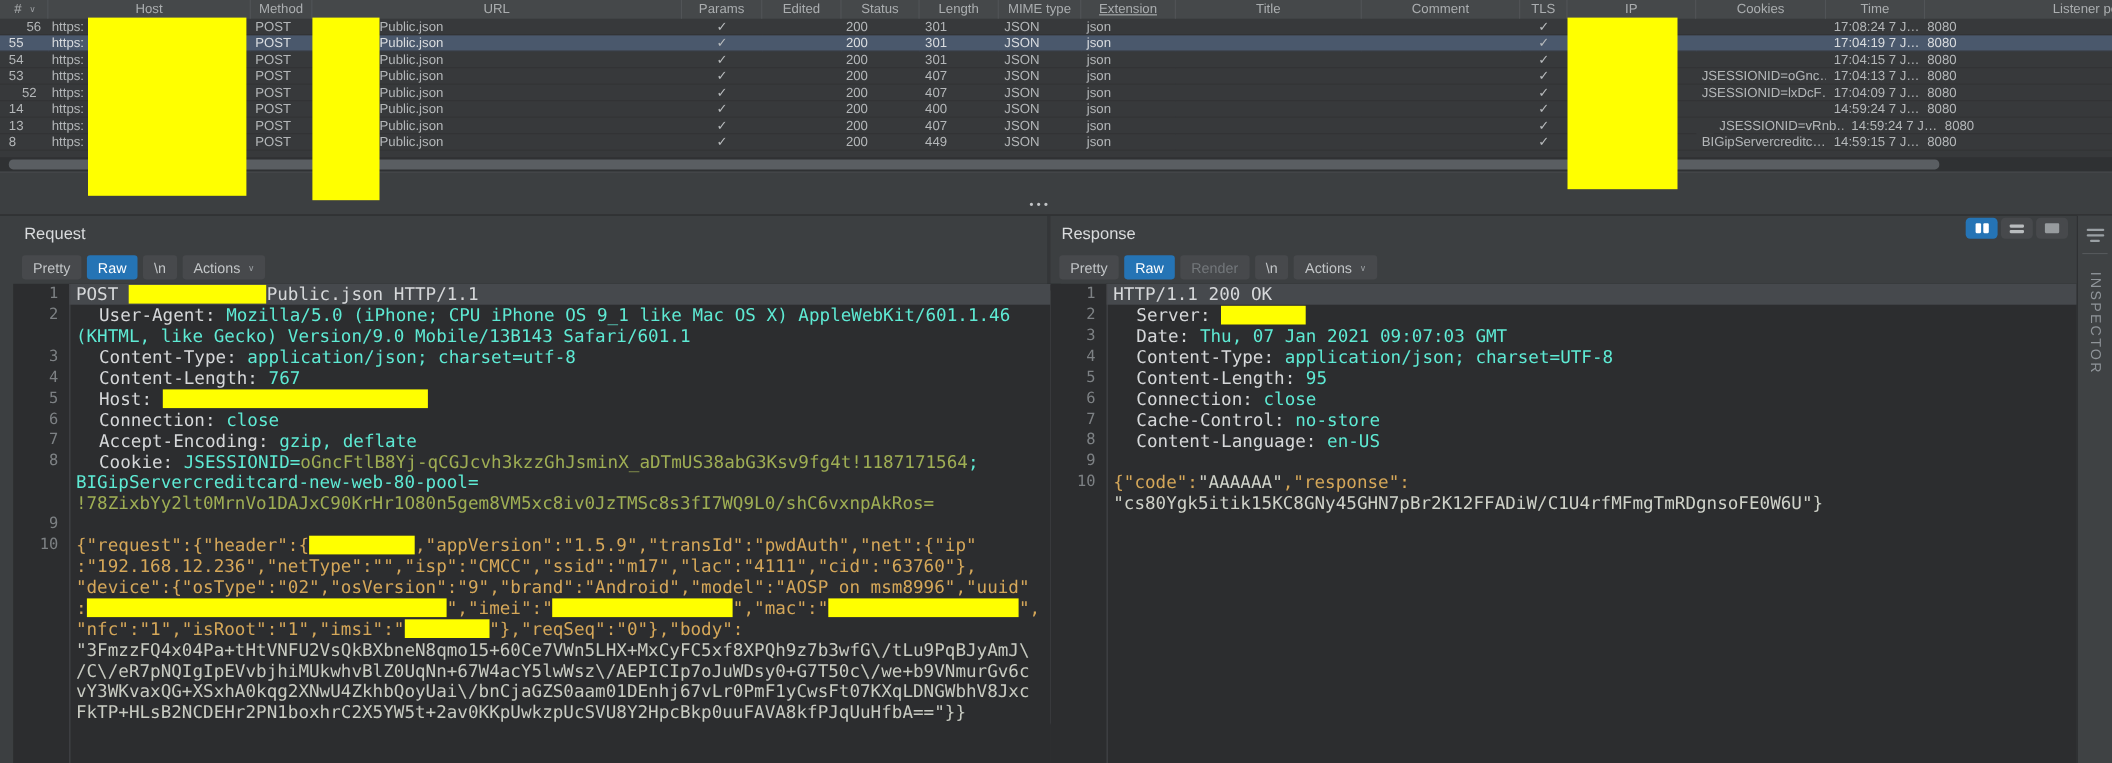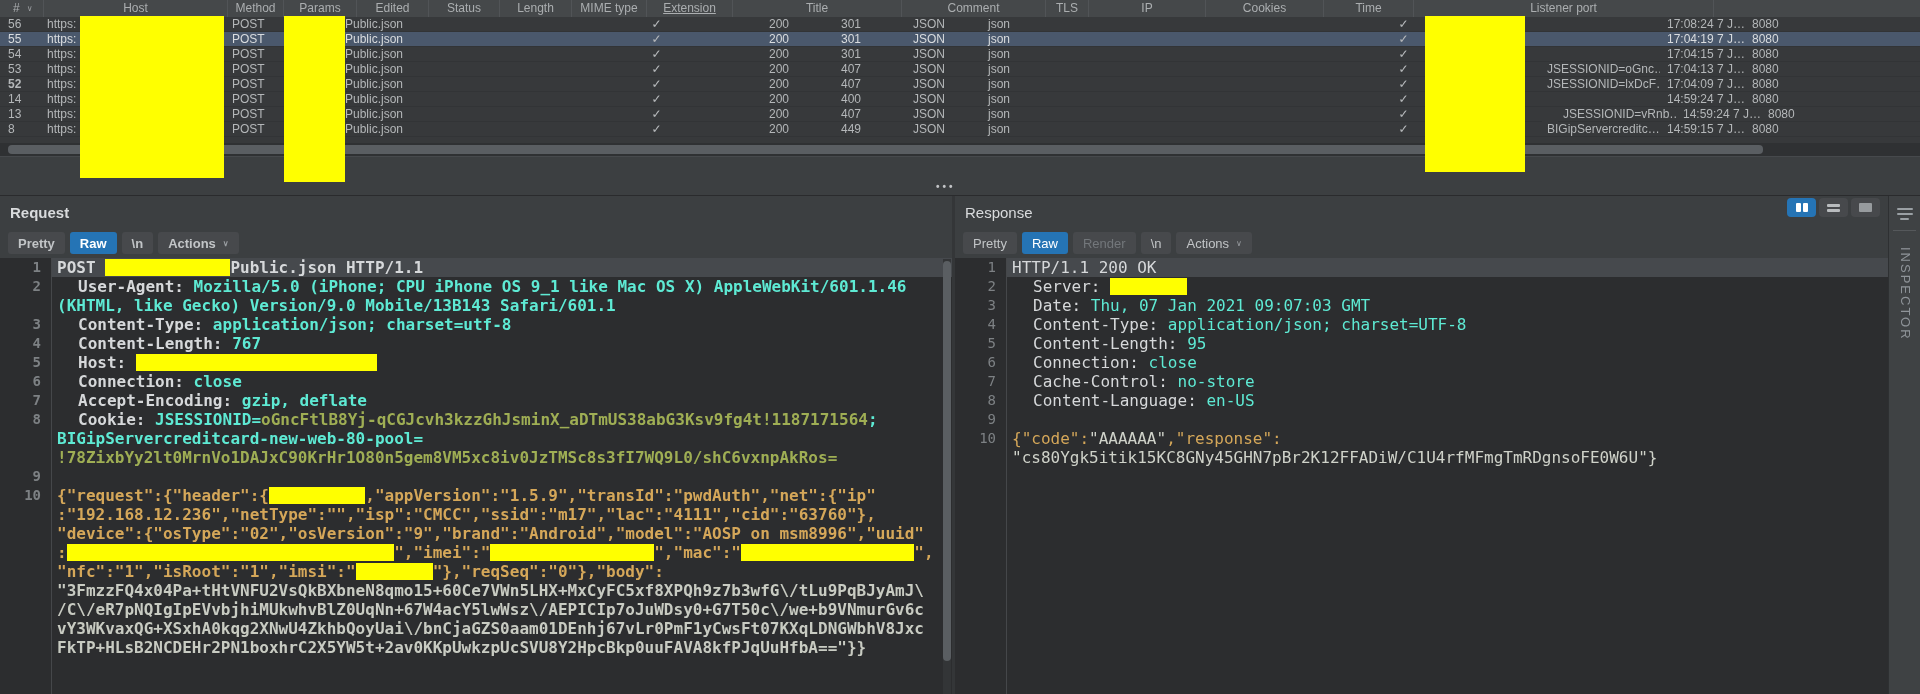--- a/index.html
+++ b/index.html
@@ -31,21 +31,21 @@
 
   
   .yellow{position:absolute;background:#ffff00;z-index:5;}
   #y-host{left:80px;top:16px;width:144px;height:162px;}
   #y-url{left:284px;top:16px;width:61px;height:166px;}
   #y-ip{left:1425px;top:16px;width:100px;height:156px;}
 
   
   .lower{position:absolute;top:195px;left:0;width:1920px;height:499px;background:#3c3f41;border-top:1px solid #2a2b2d;box-sizing:border-box;}
   .panel{position:absolute;top:0;height:499px;}
-  #panel-request{left:0;width:952px;font-weight:bold;}
+  #panel-request{left:12px;width:952px;}
   #panel-response{left:955px;width:933px;}
   .vdiv{position:absolute;left:952px;top:0;width:3px;height:499px;background:#34363.8px;background:#343638;}
   .ptitle{position:absolute;left:10px;top:8px;font-size:15px;color:#d9dbdd;}
   .tabs{position:absolute;left:8px;top:36px;display:flex;gap:5px;}
   .tab{height:22px;padding:0 10px;background:#47494c;border-radius:3px;color:#c2c5c7;font-size:13px;
        display:flex;align-items:center;}
   .tab.active{background:#2574b5;color:#ffffff;}
   .tab.disabled{color:#73777b;}
   .tab .chev{font-size:8px;margin-left:7px;color:#9a9ea2;}
 
@@ -85,37 +85,38 @@
 </head>
 <body>
 
 <div class="app">
 
   <div class="tbl">
     <div class="thead" id="thead">
         <div class="hcell first" style="width: 44px;">#<span class="sorticon">∨</span></div>
         <div class="hcell" style="width: 184px;">Host</div>
         <div class="hcell" style="width: 56px;">Method</div>
+        <div class="hcell" style="width: 336px;">URL</div>
         <div class="hcell" style="width: 73px;">Params</div>
         <div class="hcell" style="width: 72px;">Edited</div>
         <div class="hcell" style="width: 71px;">Status</div>
         <div class="hcell" style="width: 72px;">Length</div>
         <div class="hcell" style="width: 75px;">MIME type</div>
         <div class="hcell" style="width: 86px; text-decoration: underline;">Extension</div>
         <div class="hcell" style="width: 169px;">Title</div>
         <div class="hcell" style="width: 144px;">Comment</div>
         <div class="hcell" style="width: 43px;">TLS</div>
         <div class="hcell" style="width: 117px;">IP</div>
         <div class="hcell" style="width: 118px;">Cookies</div>
         <div class="hcell" style="width: 90px;">Time</div>
         <div class="hcell" style="width: 300px;">Listener port</div>
       </div>
     <div id="tbody">
         <div class="trow">
-          <div class="cell" style="width: 44px; padding-left: 8px;">56</div>
+          <div class="cell" style="width: 44px; padding-left: 24px;">56</div>
           <div class="cell" style="width: 184px; padding-left: 3px;">https:</div>
           <div class="cell" style="width: 56px; padding-left: 4px;">POST</div>
           <div class="cell" style="width: 336px; padding-left: 61px;">Public.json</div>
           <div class="cell c-center" style="width: 73px;"><span class="chk">✓</span></div>
           <div class="cell" style="width: 72px; padding-left: 4px;"></div>
           <div class="cell" style="width: 71px; padding-left: 4px;">200</div>
           <div class="cell" style="width: 72px; padding-left: 5px;">301</div>
           <div class="cell" style="width: 75px; padding-left: 5px;">JSON</div>
           <div class="cell" style="width: 86px; padding-left: 5px;">json</div>
           <div class="cell" style="width: 169px; padding-left: 5px;"></div>
@@ -177,21 +178,21 @@
           <div class="cell" style="width: 86px; padding-left: 5px;">json</div>
           <div class="cell" style="width: 169px; padding-left: 5px;"></div>
           <div class="cell" style="width: 144px; padding-left: 5px;"></div>
           <div class="cell c-center" style="width: 43px;"><span class="chk">✓</span></div>
           <div class="cell" style="width: 117px;"></div>
           <div class="cell" style="width: 118px; padding-left: 5px;">JSESSIONID=oGnc…</div>
           <div class="cell" style="width: 90px; padding-left: 7px;">17:04:13 7 J…</div>
           <div class="cell" style="width: 300px; padding-left: 2px;">8080</div>
         </div>
         <div class="trow">
-          <div class="cell" style="width: 44px; padding-left: 8px; font-weight: bold;">52</div>
+          <div class="cell" style="width: 44px; padding-left: 20px;">52</div>
           <div class="cell" style="width: 184px; padding-left: 3px;">https:</div>
           <div class="cell" style="width: 56px; padding-left: 4px;">POST</div>
           <div class="cell" style="width: 336px; padding-left: 61px;">Public.json</div>
           <div class="cell c-center" style="width: 73px;"><span class="chk">✓</span></div>
           <div class="cell" style="width: 72px; padding-left: 4px;"></div>
           <div class="cell" style="width: 71px; padding-left: 4px;">200</div>
           <div class="cell" style="width: 72px; padding-left: 5px;">407</div>
           <div class="cell" style="width: 75px; padding-left: 5px;">JSON</div>
           <div class="cell" style="width: 86px; padding-left: 5px;">json</div>
           <div class="cell" style="width: 169px; padding-left: 5px;"></div>

